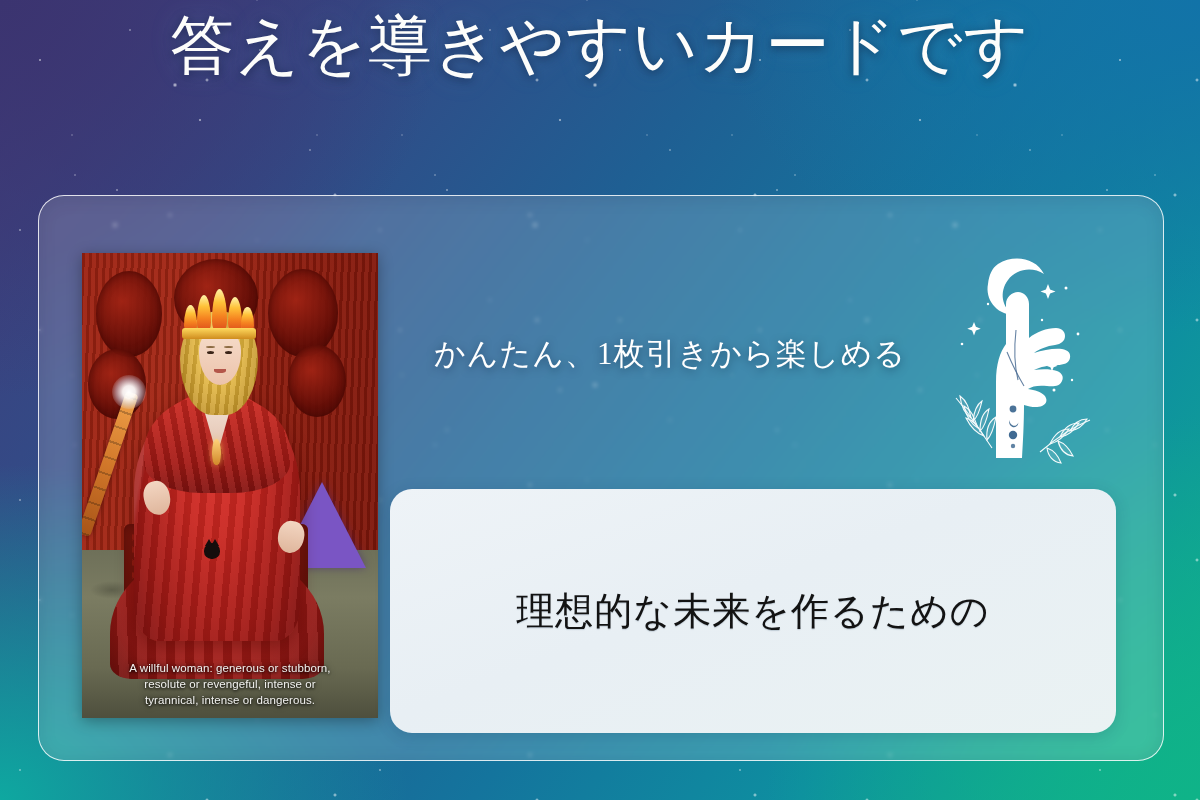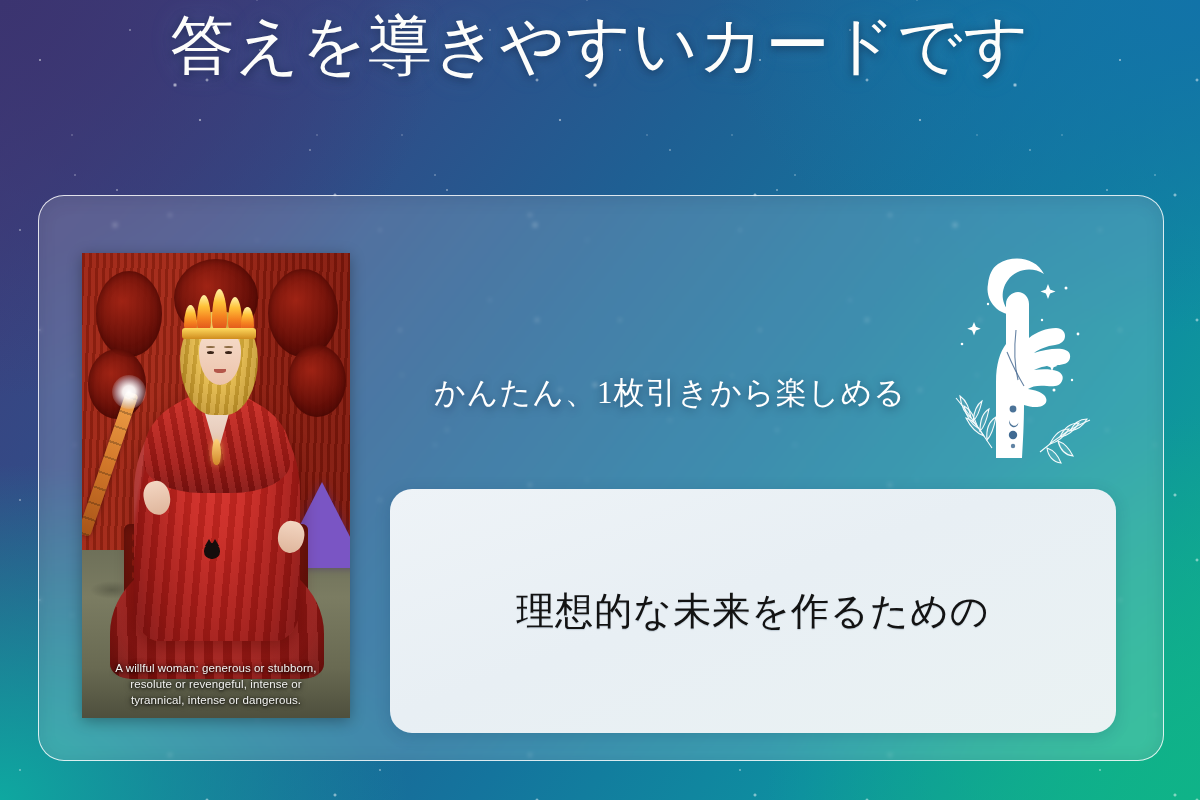--- a/index.html
+++ b/index.html
@@ -89,21 +89,21 @@
     border:1.5px solid rgba(255,255,255,.82);
     background:rgba(255,255,255,.18);
     backdrop-filter:blur(2px);
     box-shadow:0 2px 18px rgba(0,20,50,.10) inset;
   }
 
   
   #tarot-card {
     position:absolute;
     left:82px; top:253px;
-    width:268px; height:465px;
+    width:296px; height:465px;
     overflow:hidden;
     background:#8e2012;
     box-shadow:0 3px 14px rgba(0,0,0,.32);
   }
   
   .card-bg {
     position:absolute; inset:0;
     background:
       repeating-linear-gradient(92deg, rgba(0,0,0,.14) 0 3px, rgba(255,255,255,.045) 3px 7px),
       linear-gradient(100deg,#9d2211 0%, #a32614 28%, #8d1b0d 55%, #7d160b 100%);
@@ -326,21 +326,20 @@
     left:400px; top:332px;
     width:540px;
     text-align:center;
     color:#ffffff;
     font-family:"Liberation Serif", "DejaVu Serif", serif;
     font-size:31px;
     line-height:44px;
     letter-spacing:1px;
     white-space:nowrap;
     text-shadow:0 2px 8px rgba(8,25,55,.5);
-    margin-top:39px;
   }
 
   
   #moon-hand {
     position:absolute;
     left:944px; top:252px;
     width:156px; height:212px;
   }
   #moon-hand svg { width:100%; height:100%; display:block; }
 

